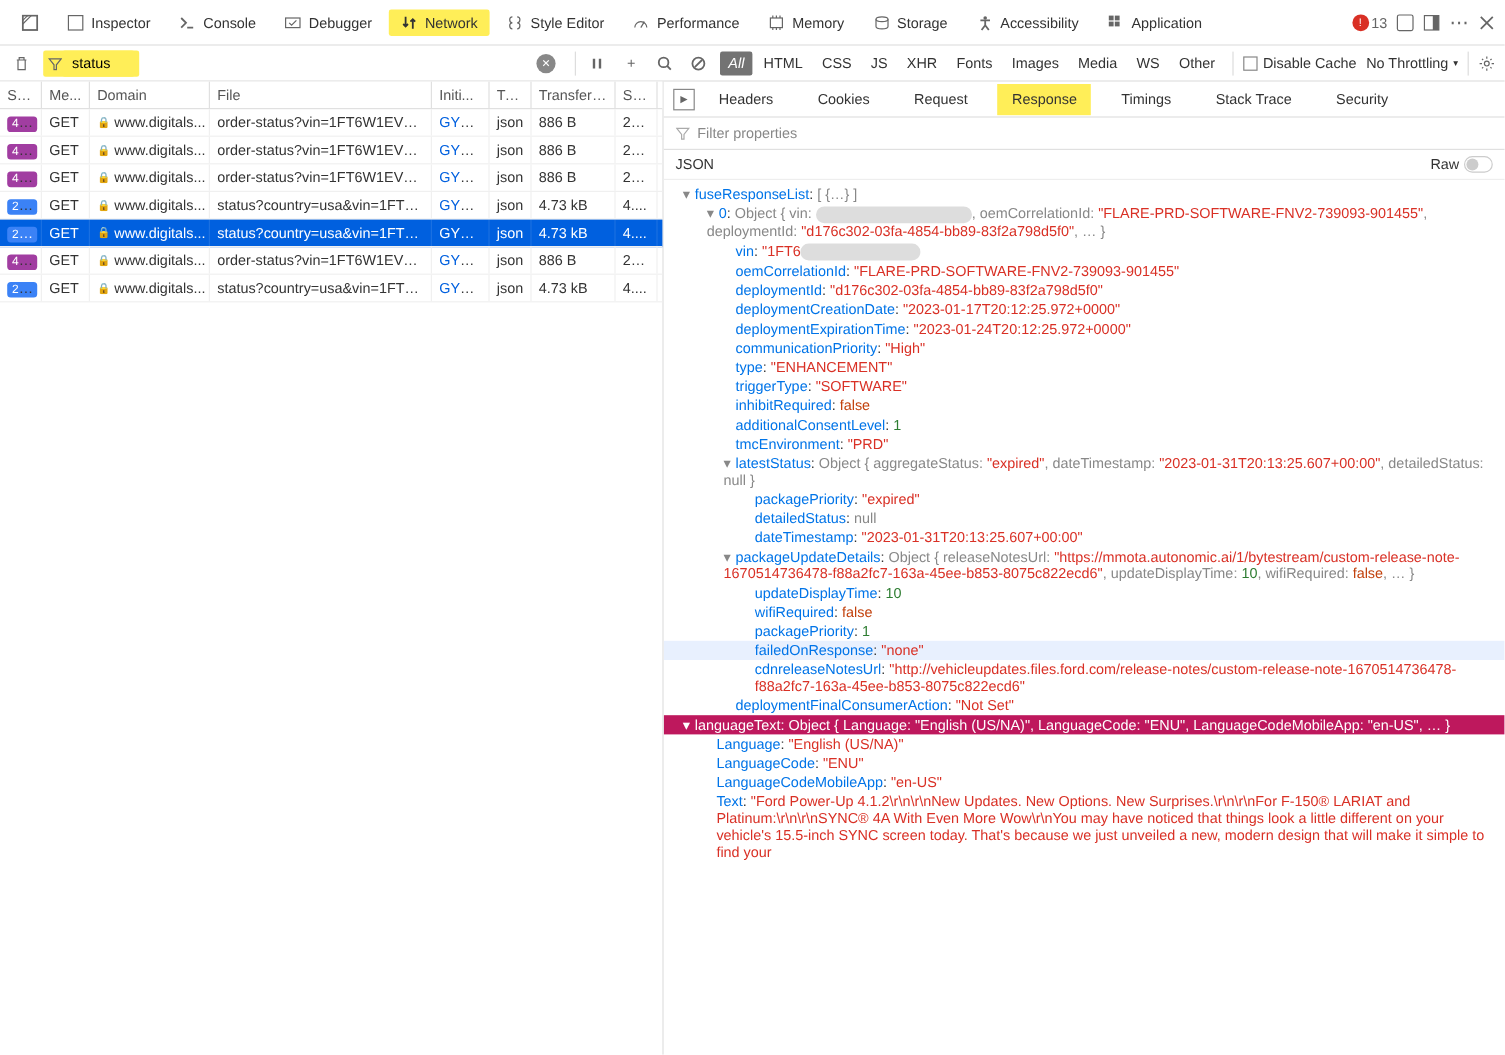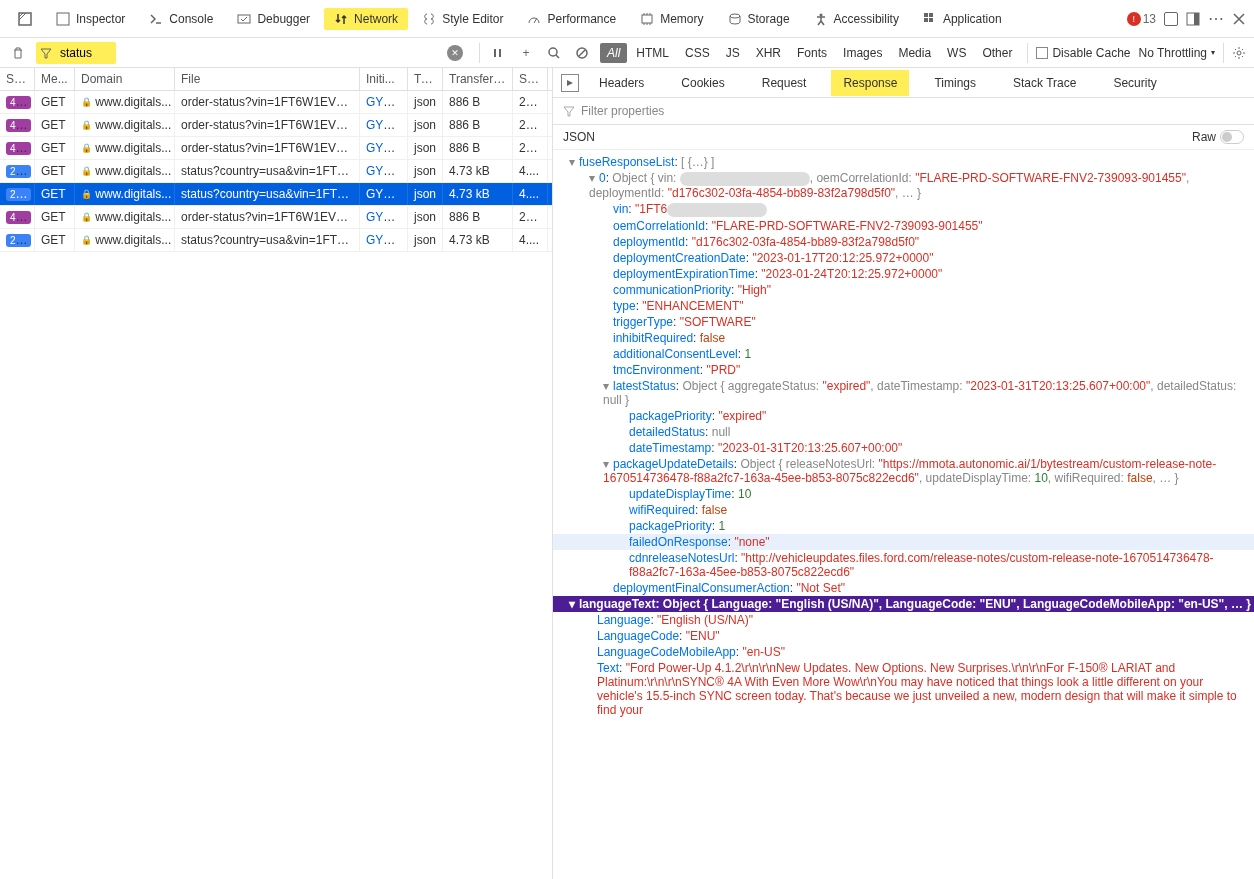--- a/index.html
+++ b/index.html
@@ -51,21 +51,21 @@
 .play-icon { width:18px; height:18px; border:1px solid #888; display:flex; align-items:center; justify-content:center; margin-right:6px; }
 .detailtab { padding:6px 12px; cursor:pointer; }
 .detailtab.active { background:#ffee58; }
 .propfilter { padding:6px 10px; color:#888; border-bottom:1px solid #e0e0e0; display:flex; align-items:center; gap:6px; }
 .jsonhead { padding:5px 10px; border-bottom:1px solid #eee; display:flex; align-items:center; }
 .rawlbl { margin-left:auto; display:flex; align-items:center; gap:4px; }
 .toggle { width:24px; height:14px; border:1px solid #ccc; border-radius:7px; position:relative; }
 .toggle::after { content:""; width:10px; height:10px; border-radius:50%; background:#ccc; position:absolute; top:1px; left:1px; }
 .jsonbody { flex:1; overflow:auto; padding:4px 0; }
 .jline { padding:1px 8px; white-space:nowrap; }
-.jline.sel { background:#4c1d95; color:#fff;font-weight:bold; }
+.jline.sel { background:#be185d; color:#fff; }
 .jline.sel .jkey,.jline.sel .jstr,.jline.sel .jnum,.jline.sel .jbool,.jline.sel .jnull,.jline.sel .jsum,.jline.sel .arrow{color:#fff;}
 .arrow { display:inline-block; width:10px; color:#888; cursor:pointer; }
 .jkey { color:#0074e8; }
 .jstr { color:#d93025; }
 .jnum { color:#2e7d32; }
 .jbool { color:#c2410c; }
 .jnull { color:#888; }
 .jsum { color:#888; }
 .redact { display:inline-block; background:#ddd; border-radius:8px; height:14px; vertical-align:middle; }
 svg { display:block; }

